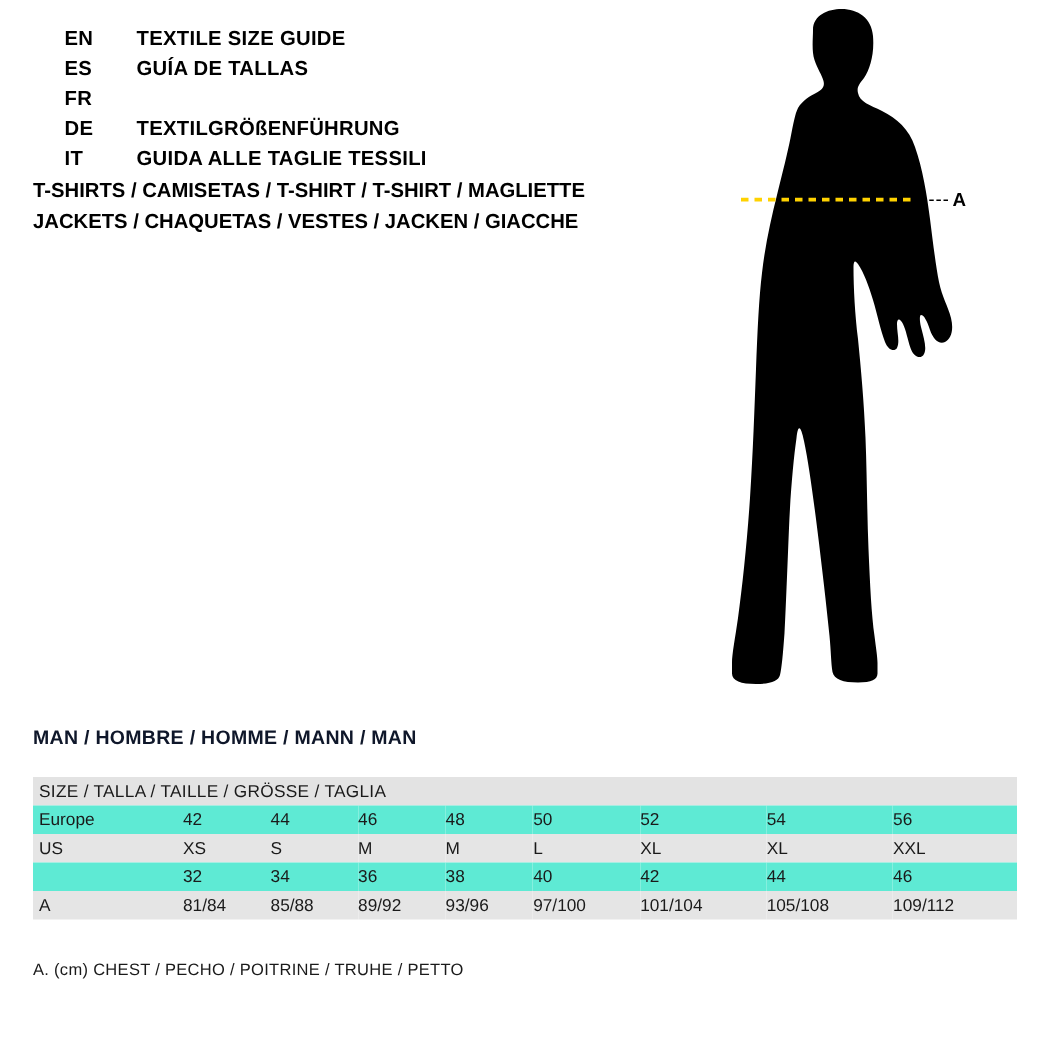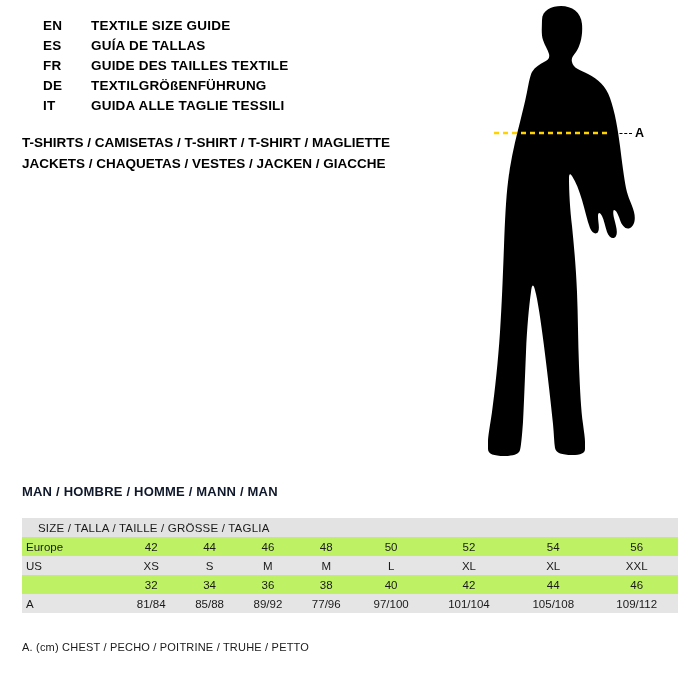--- a/index.html
+++ b/index.html
@@ -45,21 +45,21 @@
   .lang-text {
     font-weight: 700;
     color: #000;
     white-space: nowrap;
   }
 
   
   .cat-block {
     position: absolute;
     left: 22px;
-    top: 132px;
+    top: 116px;
     width: 440px;
   }
   .cat-line {
     font-size: 13.5px;
     font-weight: 700;
     color: #000;
     height: 21px;
     line-height: 21px;
     white-space: nowrap;
   }
@@ -106,39 +106,39 @@
     left: 22px;
     top: 518px;
     width: 656px;
     border-collapse: collapse;
     font-size: 11.5px;
     color: #1a1a1a;
   }
   table.size-table td {
     padding: 0;
     height: 19px;
-    text-align: center;
+    text-align: left;
     vertical-align: middle;
     font-weight: 400;
   }
   table.size-table td.rowhead {
     text-align: left;
     padding-left: 4px;
     width: 96px;
   }
   tr.band-title td {
     background: #e3e3e3;
     text-align: left;
-    padding-left: 16px;
+    padding-left: 4px;
     height: 19px;
     font-weight: 400;
     letter-spacing: 0.2px;
   }
   tr.shade td {
-    background: #bef264;
+    background: #5eead4;
   }
   tr.plain td {
     background: #e5e5e5;
   }
   .footnote {
     position: absolute;
     left: 22px;
     top: 641px;
     font-size: 11px;
     color: #1a1a1a;
@@ -154,21 +154,20 @@
     <div class="lang-row">
       <span class="lang-code">EN</span>
       <span class="lang-text">TEXTILE SIZE GUIDE</span>
     </div>
     <div class="lang-row">
       <span class="lang-code">ES</span>
       <span class="lang-text">GUÍA DE TALLAS</span>
     </div>
     <div class="lang-row">
       <span class="lang-code">FR</span>
-      <span class="lang-text">GUIDE DES TAILLES TEXTILE</span>
     </div>
     <div class="lang-row">
       <span class="lang-code">DE</span>
       <span class="lang-text">TEXTILGRÖßENFÜHRUNG</span>
     </div>
     <div class="lang-row">
       <span class="lang-code">IT</span>
       <span class="lang-text">GUIDA ALLE TAGLIE TESSILI</span>
     </div>
   </div>
@@ -279,21 +278,21 @@
         <td>40</td>
         <td>42</td>
         <td>44</td>
         <td>46</td>
       </tr>
       <tr class="plain">
         <td class="rowhead">A</td>
         <td>81/84</td>
         <td>85/88</td>
         <td>89/92</td>
-        <td>77/96</td>
+        <td>93/96</td>
         <td>97/100</td>
         <td>101/104</td>
         <td>105/108</td>
         <td>109/112</td>
       </tr>
     </tbody>
   </table>
 
   <div class="footnote">A. (cm) CHEST / PECHO / POITRINE / TRUHE / PETTO</div>
 

